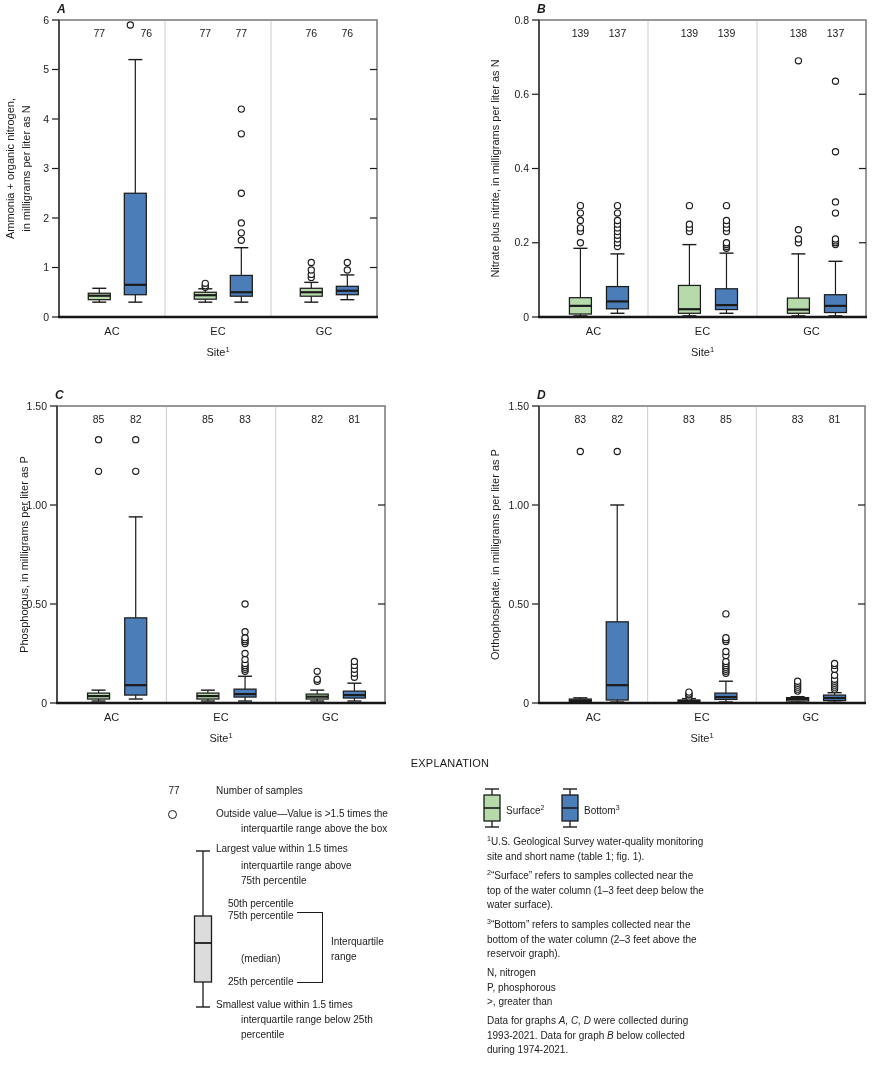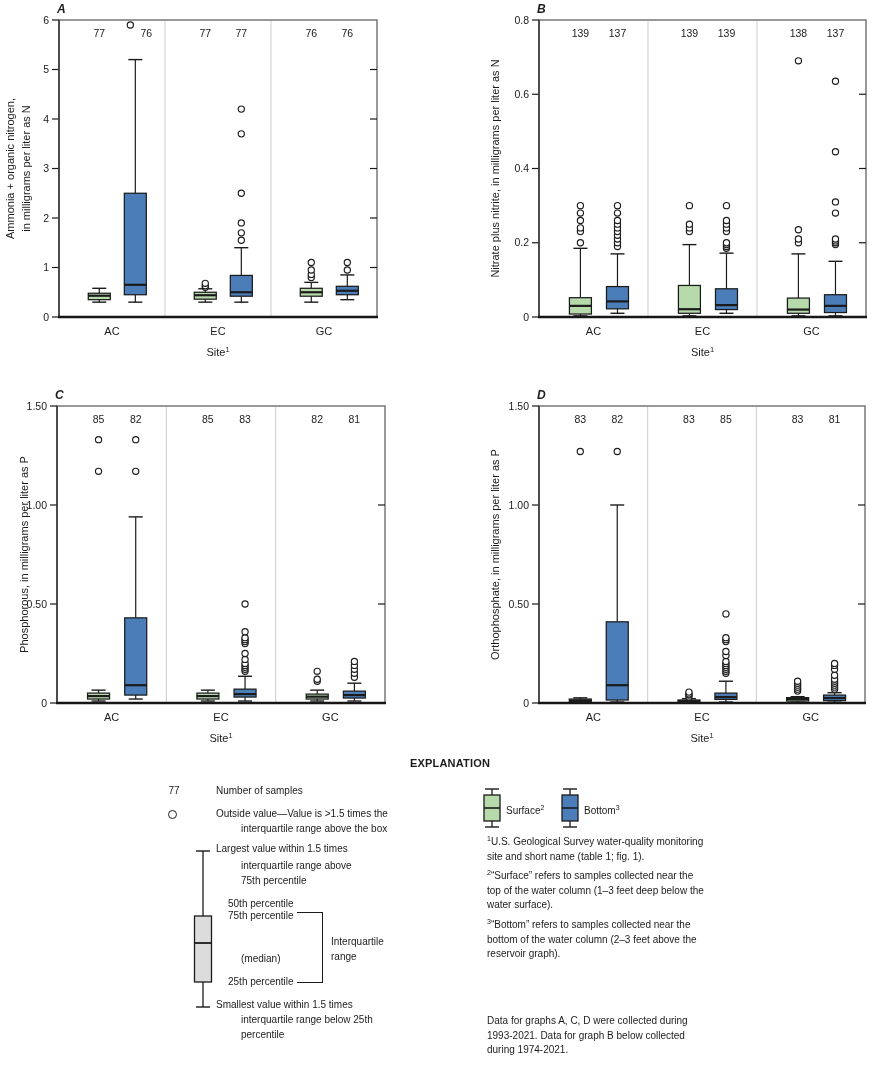--- a/index.html
+++ b/index.html
@@ -2,25 +2,25 @@
 <html><head>
 <meta charset="utf-8">
 <style>
   html,body{margin:0;padding:0;background:#fff;}
   #fig{position:relative;width:875px;height:1066px;background:#fff;
        font-family:"Liberation Sans",sans-serif;color:#1b1b1b;overflow:hidden;}
   svg text{font-family:"Liberation Sans",sans-serif;fill:#1b1b1b;}
   .panel{position:absolute;}
   .abs{position:absolute;}
   .b{font-weight:normal;}
-  .expl-title{font-size:11px;font-weight:bold;text-align:center;letter-spacing:.2px;}
+  .expl-title{font-size:11px;font-weight:normal;text-align:center;letter-spacing:.2px;}
   .t10{font-size:10px;line-height:15px;}
   .fn{font-size:10px;line-height:14.5px;margin:0;}
   sup{font-size:7px;line-height:0;}
-  .it{}
+  .it{font-style:italic;}
   .circle-glyph{width:7px;height:7px;border:1.3px solid #1b1b1b;border-radius:50%;background:#fff;}
   .bracket{border-top:1.3px solid #1b1b1b;border-right:1.3px solid #1b1b1b;border-bottom:1.3px solid #1b1b1b;}
   .num-right{text-align:center;}
 </style>
 </head>
 <body>
 
 <div id="fig">
 
   <svg class="panel" style="left:0;top:0" width="437" height="372">
@@ -482,18 +482,23 @@
   <p class="abs fn" style="left:487px;top:869px;width:235px">
     <sup>2</sup><span>“Surface” refers to samples collected near the</span><br>
     <span>top of the water column (1–3 feet deep below the</span><br>
     <span>water surface).</span>
   </p>
   <p class="abs fn" style="left:487px;top:918px;width:235px">
     <sup>3</sup><span>“Bottom” refers to samples collected near the</span><br>
     <span>bottom of the water column (2–3 feet above the</span><br>
     <span>reservoir graph).</span>
   </p>
+  <p class="abs fn" style="left:487px;top:966px;width:235px">
+    <span>N, nitrogen</span><br>
+    <span>P, phosphorous</span><br>
+    <span>&gt;, greater than</span>
+  </p>
   <p class="abs fn" style="left:487px;top:1014px;width:235px">
     <span>Data for graphs </span><span class="it">A, C, D</span><span> were collected during</span><br>
     <span>1993-2021. Data for graph </span><span class="it">B</span><span> below collected</span><br>
     <span>during 1974-2021.</span>
   </p>
 </div>
 
 </body></html>

